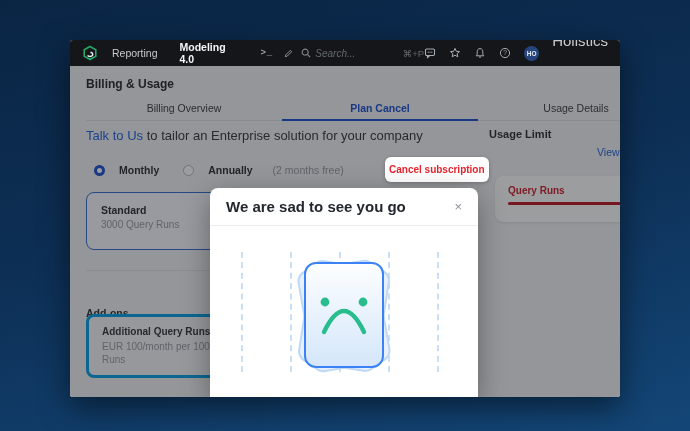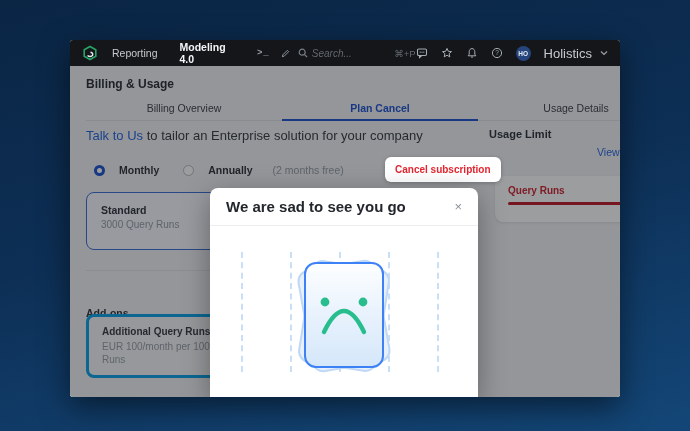--- a/index.html
+++ b/index.html
@@ -23,21 +23,21 @@
     font-weight:700; color:#9aa1a8; letter-spacing:1px; }
   .pencil { margin-left:11px; display:flex; }
   .searchbox { margin-left:8px; display:flex; align-items:center; width:92px;font-style:italic; }
   .searchbox .mag { display:flex; margin-right:4px; }
   .search-text { font-size:10px; color:#63696f; }
   .shortcut { margin-left:22px; font-size:9.5px; color:#63696f; }
   .nav-right { margin-left:auto; display:flex; align-items:center; gap:13px; }
   .nav-ic { display:flex; align-items:center; }
   .avatar { width:15px; height:15px; border-radius:50%; background:#26457c; color:#e8eef7;
     font-size:6.5px; font-weight:700; display:flex; align-items:center; justify-content:center; }
-  .workspace { font-size:13px; color:#c6cacf; display:flex; align-items:center; gap:8px; }
+  .workspace { font-size:15px; color:#c6cacf; display:flex; align-items:center; gap:20px;flex-direction:column; }
 
   
   .content { position:relative; height:331px; background:#f2f3f5; overflow:hidden; }
 
   .page-title { position:absolute; left:16px; top:11px; font-size:12px; font-weight:700; color:#2e3338; }
 
   .tabs { position:absolute; left:16px; top:33px; width:900px; height:22px;
     border-bottom:1px solid #dfe2e6; display:flex; }
   .tab { width:196px; text-align:center; font-size:10.5px; color:#42474d; padding-top:3px;
     cursor:pointer; position:relative; }
@@ -47,21 +47,21 @@
 
   .note { position:absolute; left:16px; top:62px; font-size:13px; color:#3c4147; }
   .note a { color:#2b6ae0; text-decoration:none; cursor:pointer; }
 
   .cycle { position:absolute; left:24px; top:98px; display:flex; align-items:center; gap:14px; font-size:10.5px; }
   .radio { width:11px; height:11px; border-radius:50%; background:#fff; border:1px solid #b6bcc3; cursor:pointer; }
   .radio.on { border:3.5px solid #2457d0; }
   .radio-label { font-weight:600; color:#33383e; margin-right:10px; }
   .hint { color:#9aa1a9; margin-left:-4px; }
 
-  .cancel-btn { position:absolute; left:315px; top:91px; height:25px; padding:0 10px;
+  .cancel-btn { position:absolute; left:315px; top:91px; height:25px; padding:0 4px;
     background:#ffffff; border:none; border-radius:6px; box-shadow:0 1px 4px rgba(0,0,0,.25);
     font-family:"Liberation Sans", sans-serif; font-size:10px; font-weight:700; color:#e5252f;
     cursor:pointer; z-index:50; }
 
   .plan-card { position:absolute; left:16px; top:126px; width:392px; height:58px;
     background:#f8faff; border:1.5px solid #3e71d6; border-radius:8px; padding:11px 14px; cursor:pointer; }
   .plan-name { font-size:10.5px; font-weight:700; color:#33383e; }
   .plan-desc { font-size:10px; color:#9aa1a9; margin-top:3px; }
 
   .h-divider { position:absolute; left:16px; top:204px; width:392px; height:1px; background:#e2e4e8; }

